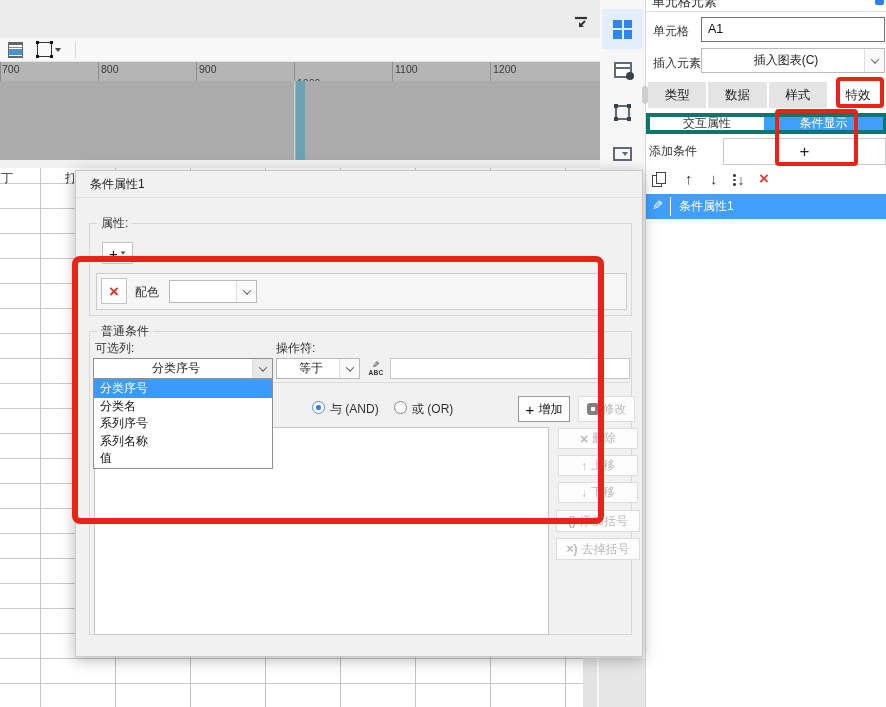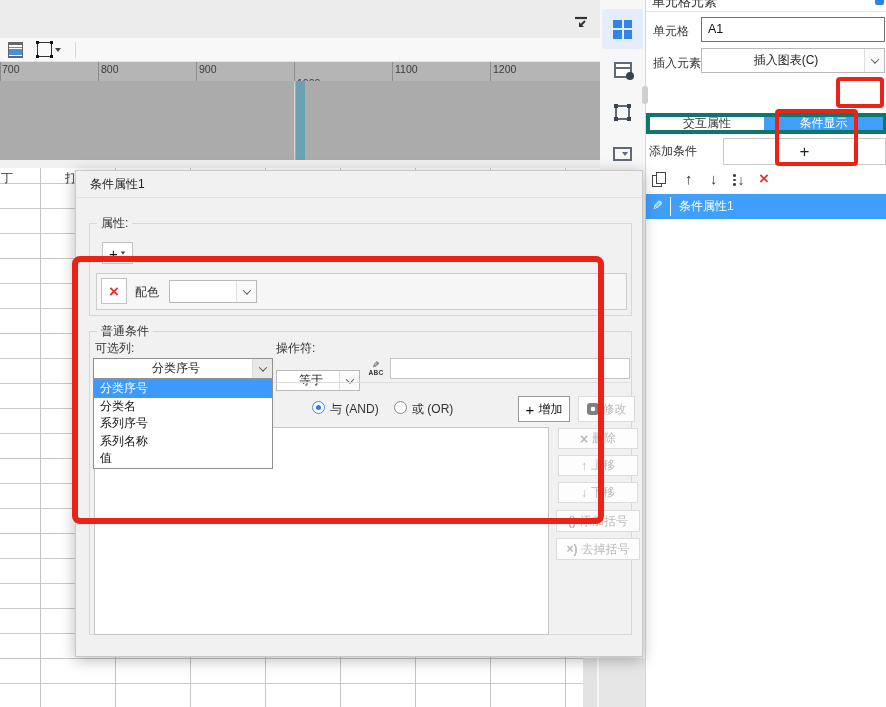--- a/index.html
+++ b/index.html
@@ -231,20 +231,26 @@
     </div>
 
     <span class="plabel" style="left:7px;top:55px;">插入元素</span>
     <div class="ddl" style="left:55px;top:48px;width:184px;height:25px;">
       <span class="txt">插入图表(C)</span>
       <span class="cbox">
           <span class="chev"></span>
         </span>
     </div>
 
+    <div class="ptabs">
+      <div class="tab">类型</div>
+      <div class="tab">数据</div>
+      <div class="tab">样式</div>
+      <div class="tab sel">特效</div>
+    </div>
 
     <div class="subtabs">
       <div class="subtab l">交互属性</div>
       <div class="subtab r">条件显示</div>
     </div>
 
     <span class="plabel" style="left:3px;top:143px;">添加条件</span>
     <div class="addbox">
       <span>+</span>
     </div>
@@ -299,21 +305,21 @@
 
       <span class="flabel" style="left:5px;top:8px;">可选列:</span>
       <span class="flabel" style="left:186px;top:8px;">操作符:</span>
 
       <div class="ddl" style="left:3px;top:26px;width:180px;height:21px;border-color:#8f8f8f;">
         <span class="txt">分类序号</span>
         <span class="cbox" style="background:#e8e8e8;">
             <span class="chev"></span>
           </span>
       </div>
-      <div class="ddl" style="left:186px;top:38px;width:84px;height:21px;">
+      <div class="ddl" style="left:186px;top:26px;width:84px;height:21px;">
         <span class="txt">等于</span>
         <span class="cbox">
             <span class="chev"></span>
           </span>
       </div>
       <div class="abcic" style="left:274px;top:24px;width:24px;height:25px;">
         <span class="pen">✎</span>
         <span class="t">ABC</span>
       </div>
       <div class="listbox" style="left:300px;top:26px;width:240px;height:21px;"></div>

